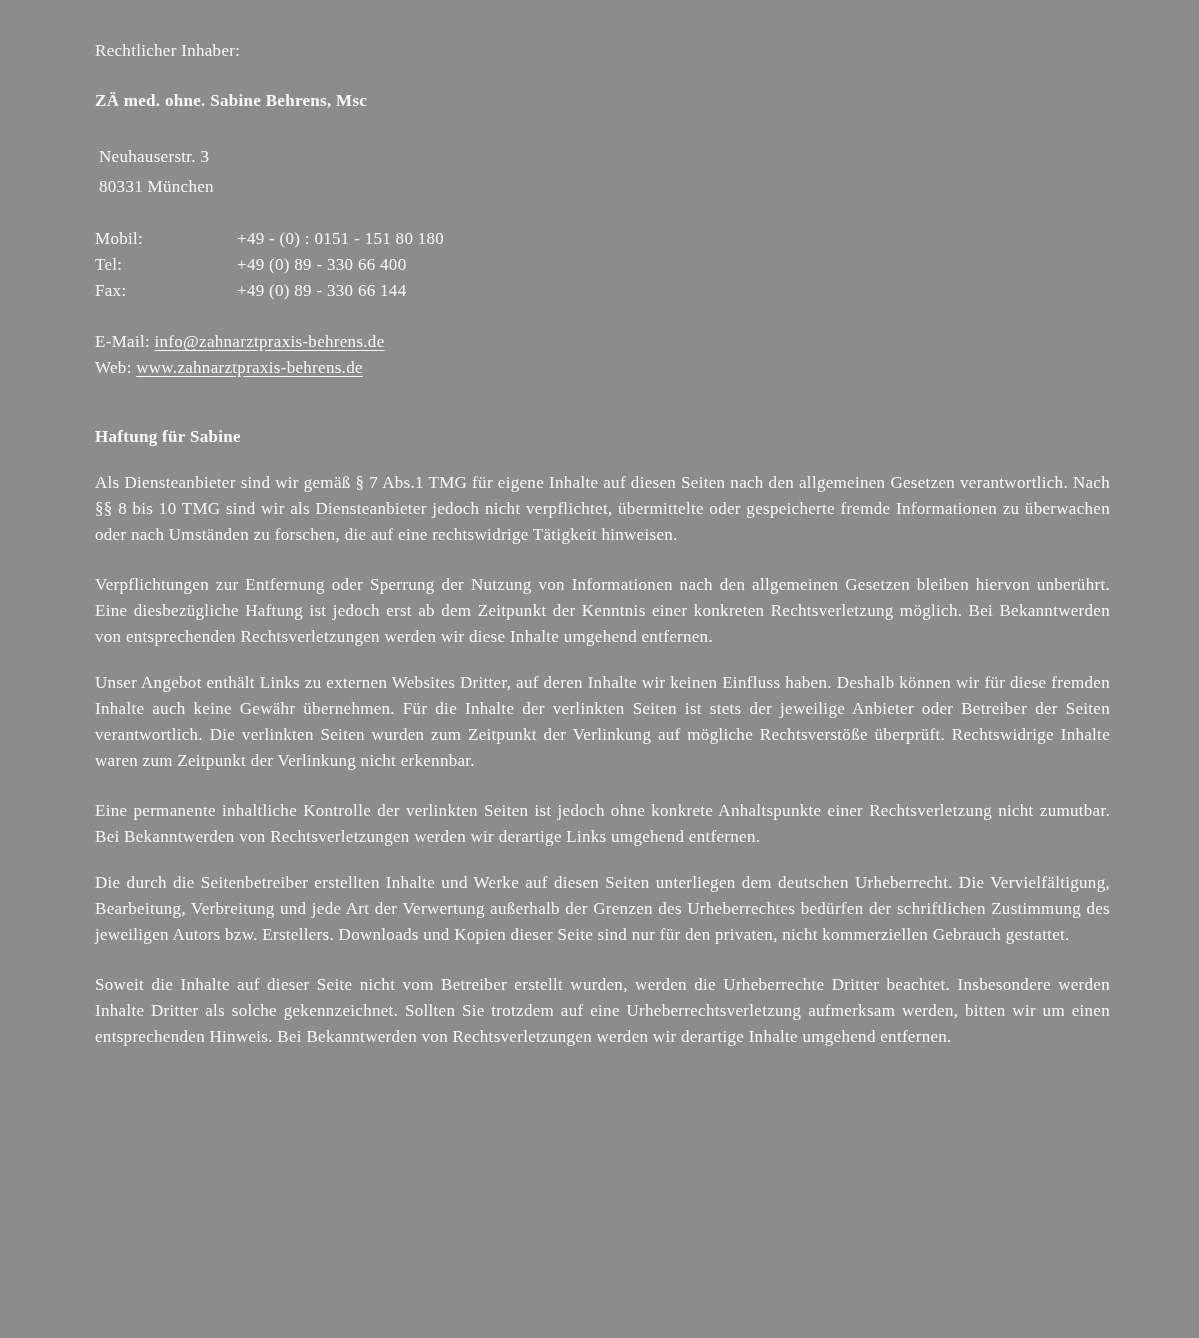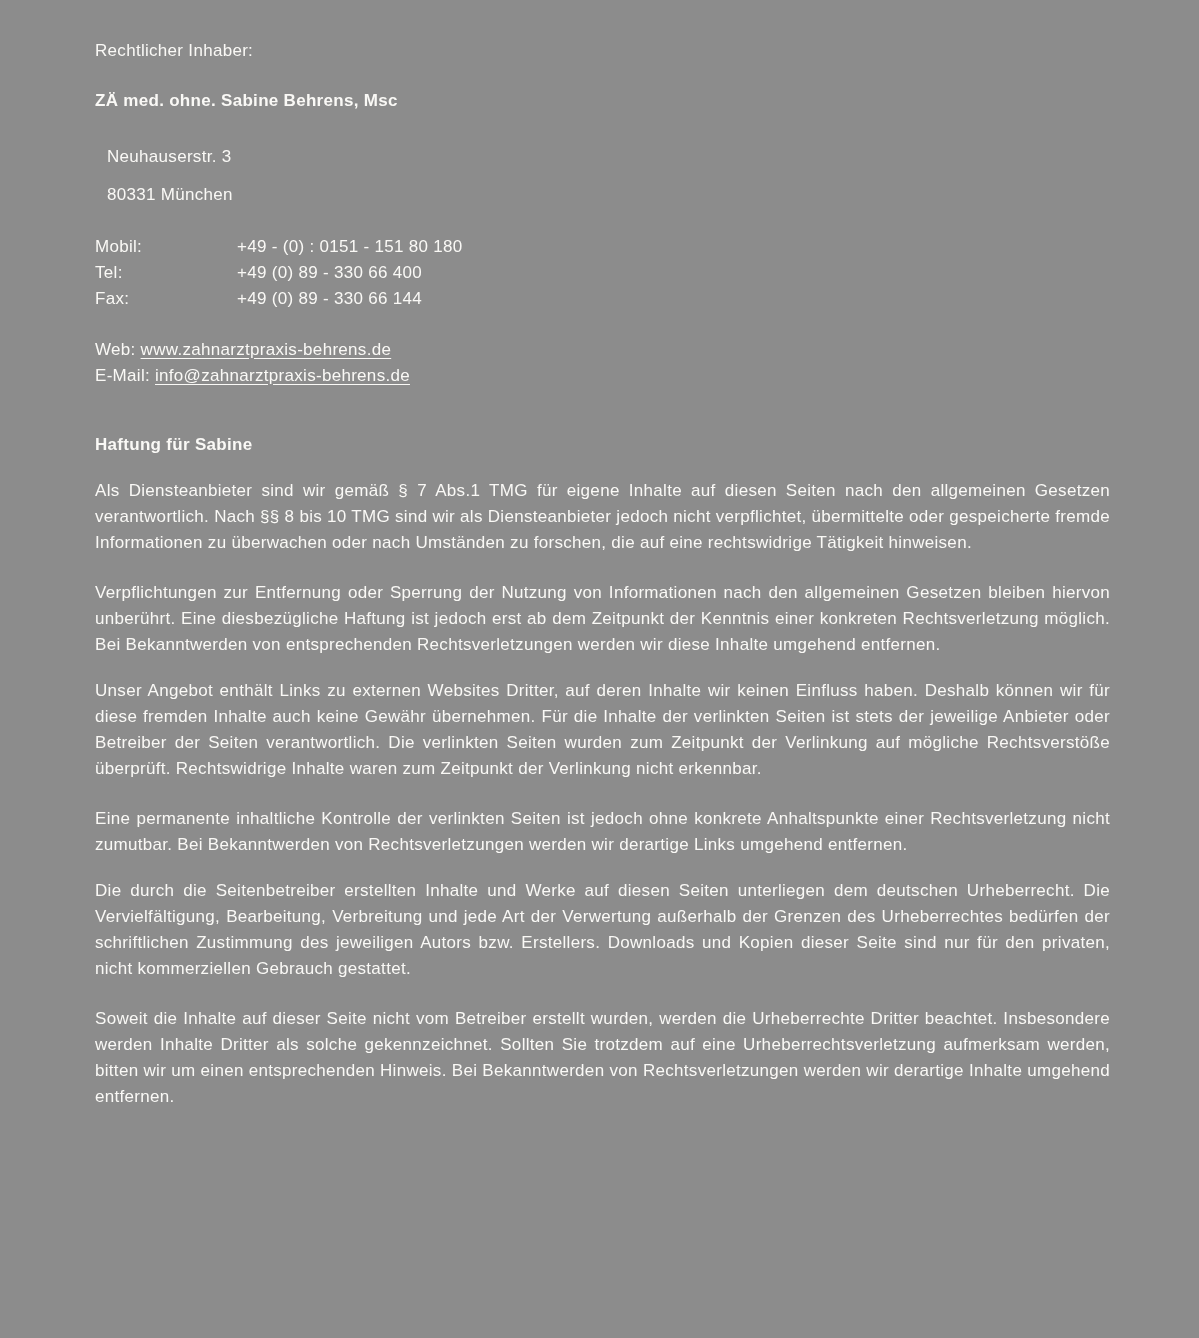--- a/index.html
+++ b/index.html
@@ -6,32 +6,32 @@
     margin: 0;
     padding: 0;
     background: #8c8c8c;
   }
   .page {
     width: 1199px;
     height: 1338px;
     background: #8c8c8c;
     box-sizing: border-box;
     padding: 38px 89px 0 95px;
-    font-family: Liberation Sans, sans-serif;
+    font-family: Liberation Serif, serif;
     font-size: 17px;
     line-height: 26px;
     letter-spacing: 0.3px;
     color: #faf9f6;
     overflow: hidden;
   }
   .line { margin: 0; }
   .bold { font-weight: bold; }
   .owner-name { margin-top: 24px; }
   .address { margin-top: 30px; }
-  .address p { margin: 12px; }
+  .address p { margin: 4px; }
   .contact { margin-top: 26px; }
   .contact-row { display: flex; align-items: center; }
   .contact-label {
     flex: 0 0 142px;
   }
   .links { margin-top: 25px; }
   .links p { margin: 0; }
   .links a {
     color: #faf9f6;
     text-decoration: underline;
@@ -75,22 +75,22 @@
       <span class="contact-label">Tel:</span>
       <span>+49 (0) 89 - 330 66 400</span>
     </div>
     <div class="contact-row">
       <span class="contact-label">Fax:</span>
       <span>+49 (0) 89 - 330 66 144</span>
     </div>
   </div>
 
   <div class="links">
+    <p><span>E-Mail: </span><a href="#">info@zahnarztpraxis-behrens.de</a></p>
     <p><span>Web: </span><a href="#">www.zahnarztpraxis-behrens.de</a></p>
-    <p><span>E-Mail: </span><a href="#">info@zahnarztpraxis-behrens.de</a></p>
   </div>
 
   <p class="section-heading first">Haftung für Sabine</p>
   <p class="para para-after-heading">Als Diensteanbieter sind wir gemäß § 7 Abs.1 TMG für eigene Inhalte auf diesen Seiten nach den allgemeinen Gesetzen verantwortlich. Nach §§ 8 bis 10 TMG sind wir als Diensteanbieter jedoch nicht verpflichtet, übermittelte oder gespeicherte fremde Informationen zu überwachen oder nach Umständen zu forschen, die auf eine rechtswidrige Tätigkeit hinweisen.</p>
   <p class="para">Verpflichtungen zur Entfernung oder Sperrung der Nutzung von Informationen nach den allgemeinen Gesetzen bleiben hiervon unberührt. Eine diesbezügliche Haftung ist jedoch erst ab dem Zeitpunkt der Kenntnis einer konkreten Rechtsverletzung möglich. Bei Bekanntwerden von entsprechenden Rechtsverletzungen werden wir diese Inhalte umgehend entfernen.</p>
 
   <p class="para para-after-heading">Unser Angebot enthält Links zu externen Websites Dritter, auf deren Inhalte wir keinen Einfluss haben. Deshalb können wir für diese fremden Inhalte auch keine Gewähr übernehmen. Für die Inhalte der verlinkten Seiten ist stets der jeweilige Anbieter oder Betreiber der Seiten verantwortlich. Die verlinkten Seiten wurden zum Zeitpunkt der Verlinkung auf mögliche Rechtsverstöße überprüft. Rechtswidrige Inhalte waren zum Zeitpunkt der Verlinkung nicht erkennbar.</p>
   <p class="para">Eine permanente inhaltliche Kontrolle der verlinkten Seiten ist jedoch ohne konkrete Anhaltspunkte einer Rechtsverletzung nicht zumutbar. Bei Bekanntwerden von Rechtsverletzungen werden wir derartige Links umgehend entfernen.</p>
 
   <p class="para para-after-heading">Die durch die Seitenbetreiber erstellten Inhalte und Werke auf diesen Seiten unterliegen dem deutschen Urheberrecht. Die Vervielfältigung, Bearbeitung, Verbreitung und jede Art der Verwertung außerhalb der Grenzen des Urheberrechtes bedürfen der schriftlichen Zustimmung des jeweiligen Autors bzw. Erstellers. Downloads und Kopien dieser Seite sind nur für den privaten, nicht kommerziellen Gebrauch gestattet.</p>

